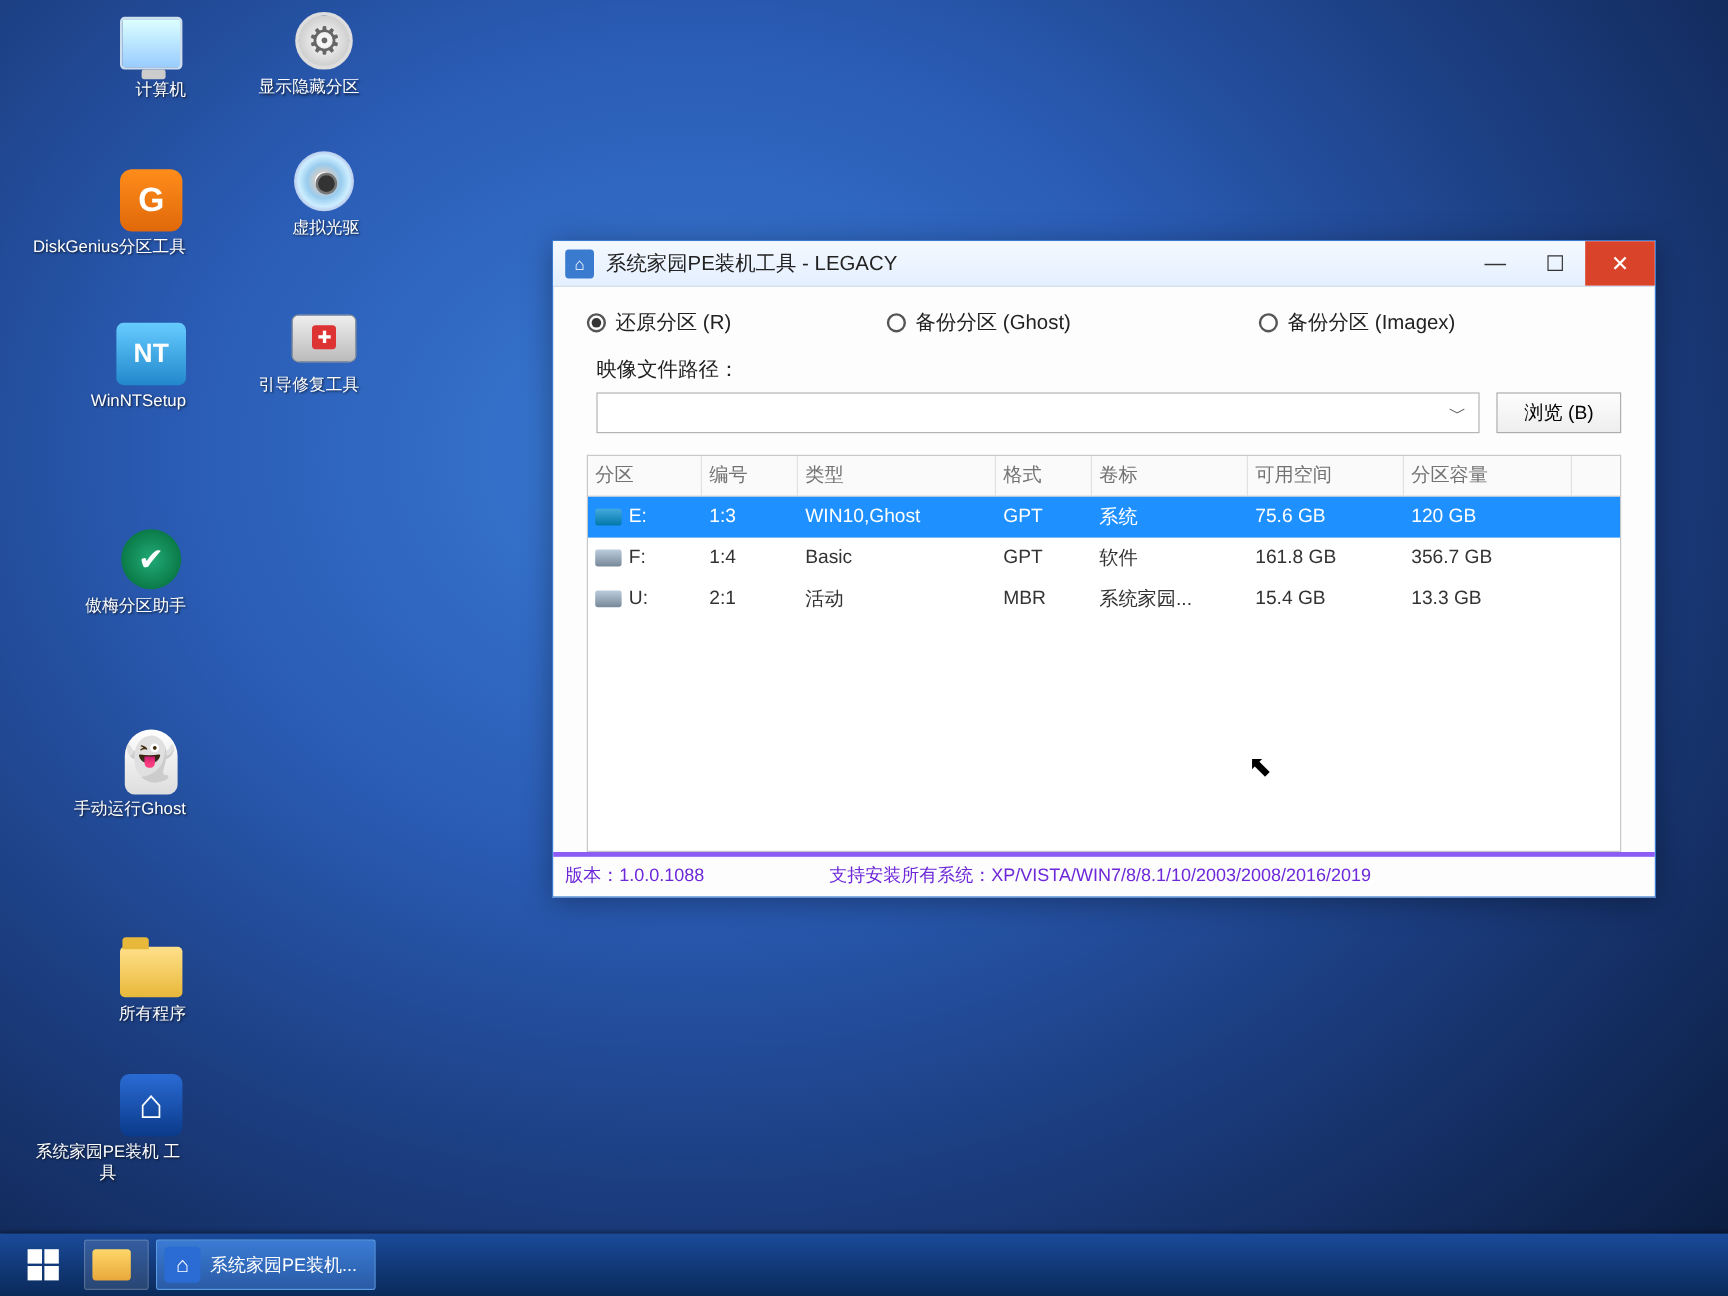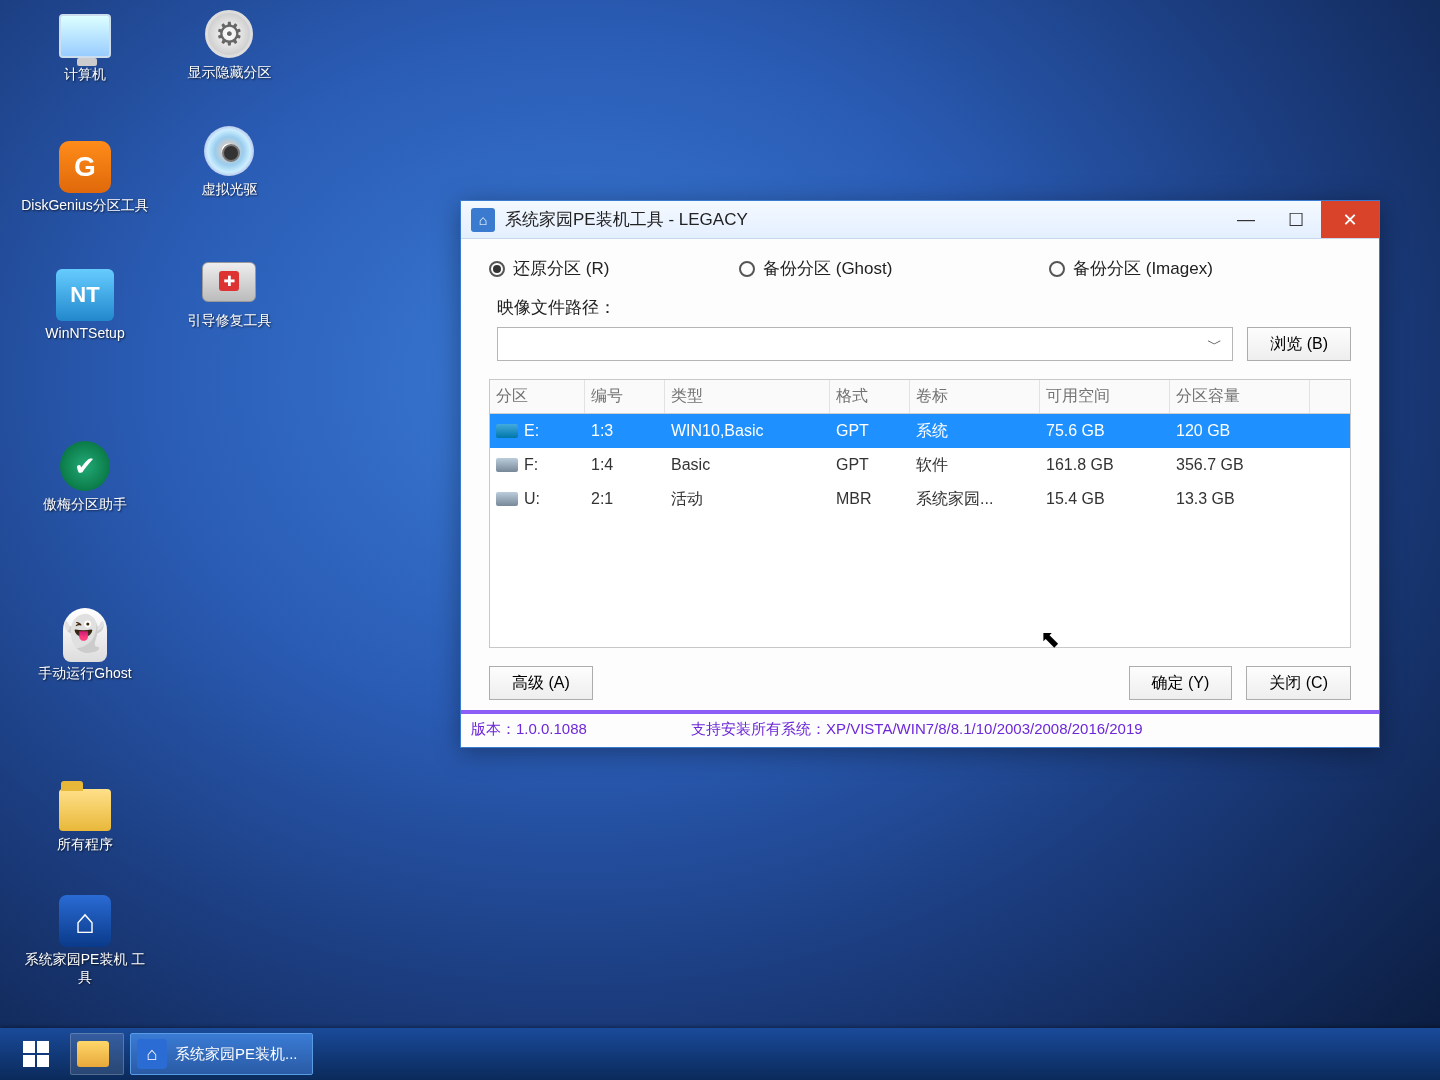--- a/index.html
+++ b/index.html
@@ -6,21 +6,21 @@
 html, body { width: 1440px; height: 1080px; overflow: hidden; }
 body {
   background: radial-gradient(ellipse at 40% 35%, #3a7bd5 0%, #2a5cb5 35%, #1a3a7a 65%, #0a1a3a 100%);
   position: relative;
 }
 
 
 .desktop-icons { position: absolute; top: 0; left: 15px; width: 320px; }
 .icon-cell {
   width: 140px; height: 115px;
-  display: inline-flex; flex-direction: column; align-items: center; justify-content: flex-start;
+  display: inline-flex; flex-direction: column; align-items: flex-end; justify-content: flex-start;
   text-align: center; cursor: pointer; padding-top: 8px;
 }
 .icon-cell .glyph {
   width: 58px; height: 52px; margin-bottom: 4px;
   display: flex; align-items: center; justify-content: center;
 }
 .icon-cell .label {
   color: #fff; font-size: 14px; line-height: 1.25;
   text-shadow: 1px 1px 2px rgba(0,0,0,0.7);
   max-width: 130px; word-break: break-all;
@@ -255,21 +255,21 @@
         <div>类型</div>
         <div>格式</div>
         <div>卷标</div>
         <div>可用空间</div>
         <div>分区容量</div>
       </div>
       <div id="table-body">
           <div class="tbl-row selected">
             <div class="drv-ic"><span class="drv-glyph"></span>E:</div>
             <div>1:3</div>
-            <div>WIN10,Basic</div>
+            <div>WIN10,Ghost</div>
             <div>GPT</div>
             <div>系统</div>
             <div>75.6 GB</div>
             <div>120 GB</div>
           </div>
           <div class="tbl-row">
             <div class="drv-ic"><span class="drv-glyph"></span>F:</div>
             <div>1:4</div>
             <div>Basic</div>
             <div>GPT</div>
@@ -282,26 +282,20 @@
             <div>2:1</div>
             <div>活动</div>
             <div>MBR</div>
             <div>系统家园...</div>
             <div>15.4 GB</div>
             <div>13.3 GB</div>
           </div>
         </div>
     </div>
 
-    <div class="btn-row">
-      <button class="btn">高级 (A)</button>
-      <div class="spacer"></div>
-      <button class="btn">确定 (Y)</button>
-      <button class="btn">关闭 (C)</button>
-    </div>
   </div>
 
   <div class="status-row">
     <div class="ver">版本：1.0.0.1088</div>
     <div class="sys">支持安装所有系统：XP/VISTA/WIN7/8/8.1/10/2003/2008/2016/2019</div>
   </div>
 </div>
 
 <div class="cursor">⬉</div>
 

